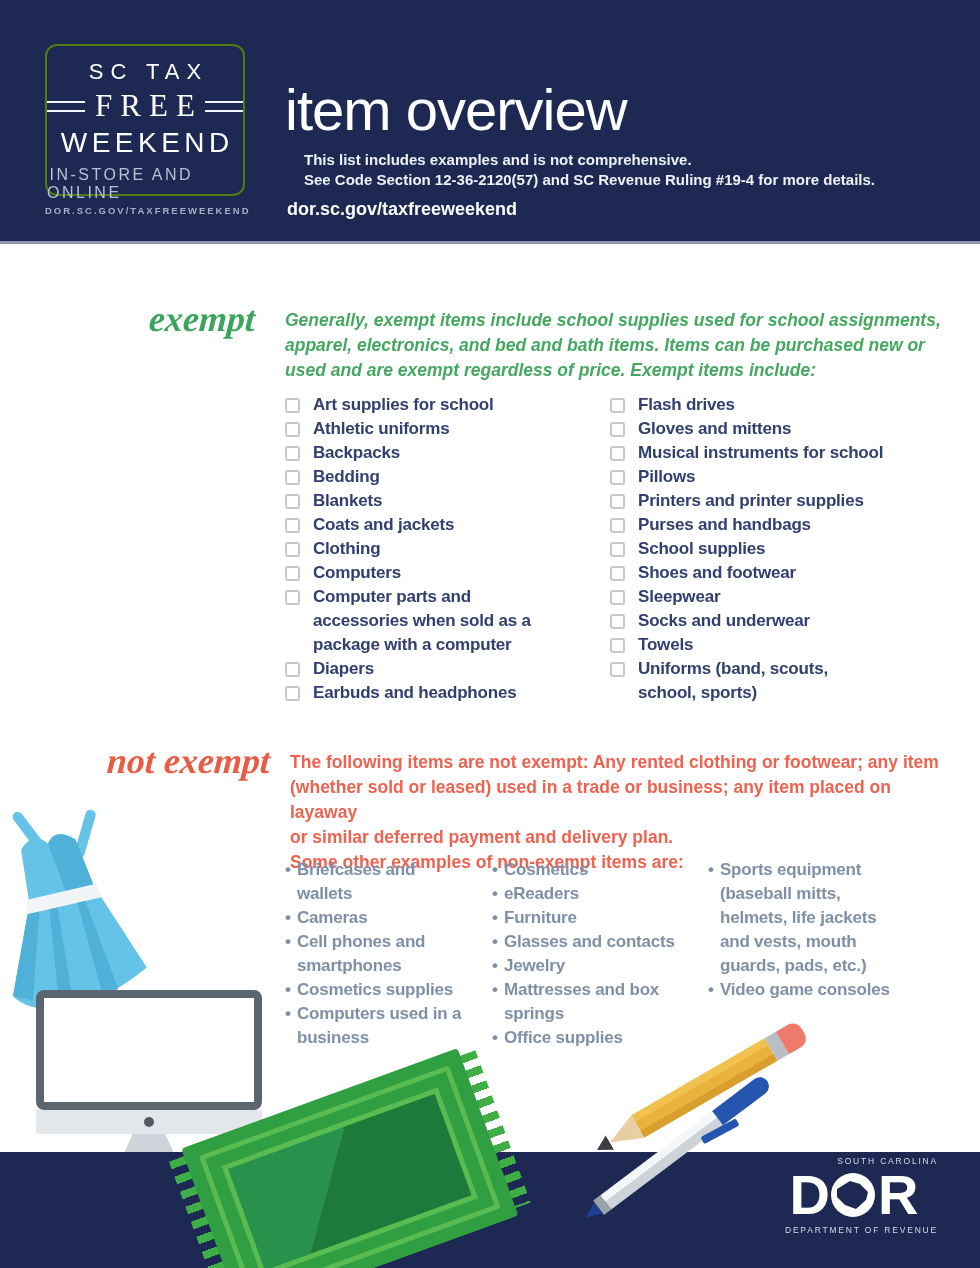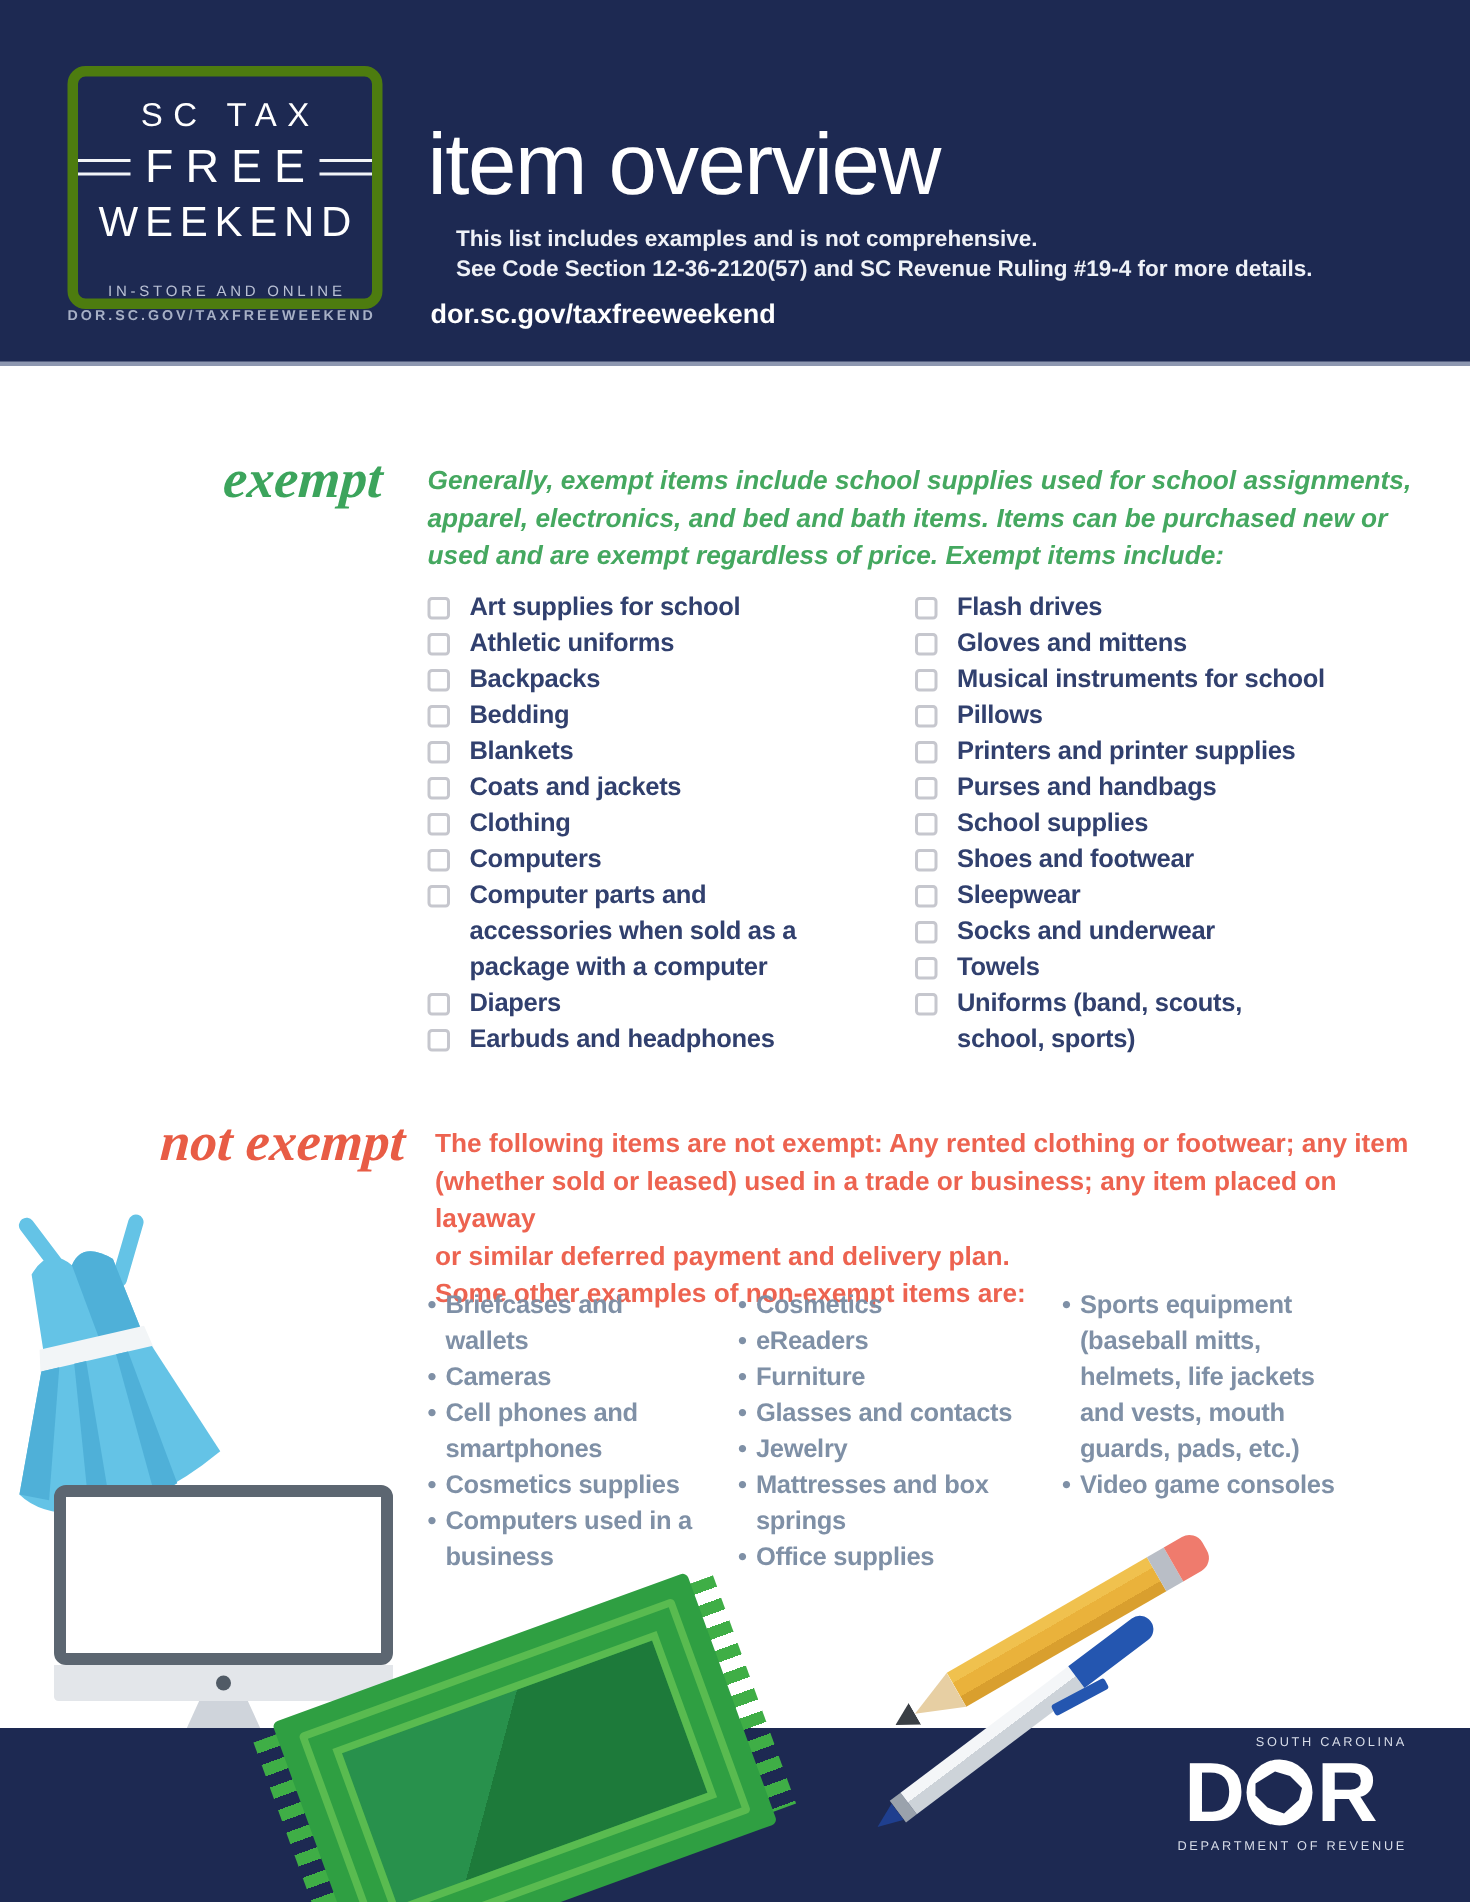--- a/index.html
+++ b/index.html
@@ -3,28 +3,28 @@
 <meta charset="utf-8">
 <style>
   html,body{margin:0;padding:0;background:#fff;}
   .page{position:relative;width:980px;height:1268px;background:#ffffff;overflow:hidden;
         font-family:"Liberation Sans","DejaVu Sans",sans-serif;}
 
   
   .hdr{position:absolute;left:0;top:0;width:100%;height:241px;background:#1d2952;
        border-bottom:3px solid #8d97b0;}
   .logo-box{position:absolute;left:45px;top:44px;width:196px;height:148px;
-            border:7px solid #4d7c0f;border-radius:12px;display:flex;flex-direction:column;
+            border:2px solid #4d7c0f;border-radius:12px;display:flex;flex-direction:column;
             align-items:center;color:#fff;}
   .logo-l1{margin-top:13px;font-size:22px;letter-spacing:7px;text-indent:7px;}
   .logo-free-row{display:flex;align-items:center;width:100%;margin-top:3px;}
   .dline{flex:1;height:7px;border-top:2px solid #f2f4f8;border-bottom:2px solid #f2f4f8;}
-  .logo-l2{font-size:31px;letter-spacing:8px;text-indent:8px;padding:0 2px;}
+  .logo-l2{font-size:31px;letter-spacing:8px;text-indent:8px;padding:0 2px;font-family:Liberation Serif, serif;}
   .logo-l3{font-size:28px;letter-spacing:4.5px;text-indent:4.5px;margin-top:3px;}
-  .logo-l4{font-size:10px;letter-spacing:2.5px;text-indent:2.5px;margin-top:25px;color:#b9c0d4;}
+  .logo-l4{font-size:16px;letter-spacing:2.5px;text-indent:2.5px;margin-top:7px;color:#b9c0d4;}
   .logo-url{position:absolute;left:45px;top:205px;width:196px;text-align:center;
             font-size:9.5px;font-weight:bold;letter-spacing:2px;color:#a7b0c6;}
   .hdr-title{position:absolute;left:285px;top:76px;color:#ffffff;font-size:58px;
              letter-spacing:-1px;font-weight:400;}
   .hdr-sub{position:absolute;left:304px;top:150px;color:#eef1f7;font-size:15px;
            line-height:20px;font-weight:600;}
   .hdr-url{position:absolute;left:287px;top:199px;color:#ffffff;font-size:18px;font-weight:bold;}
 
   
   .script{font-family:"Liberation Serif","DejaVu Serif",serif;font-style:italic;font-weight:bold;

